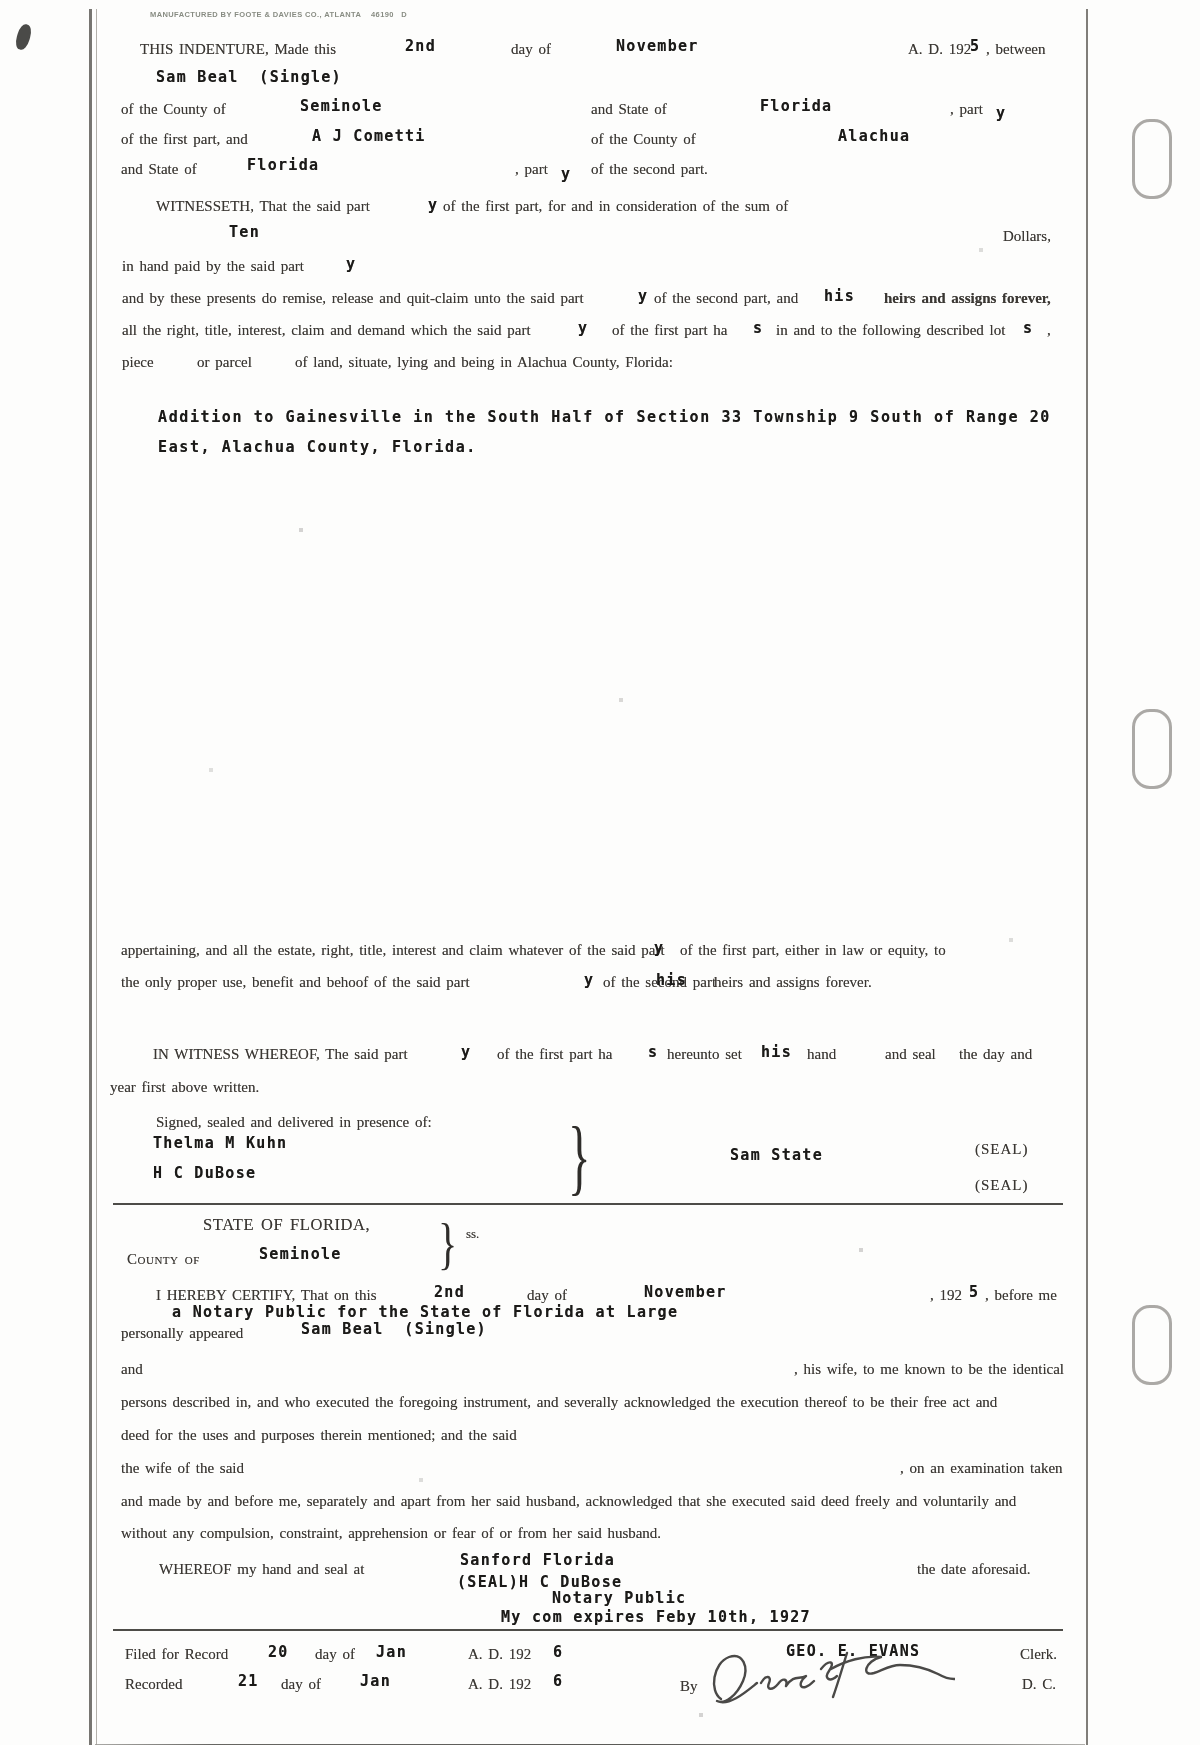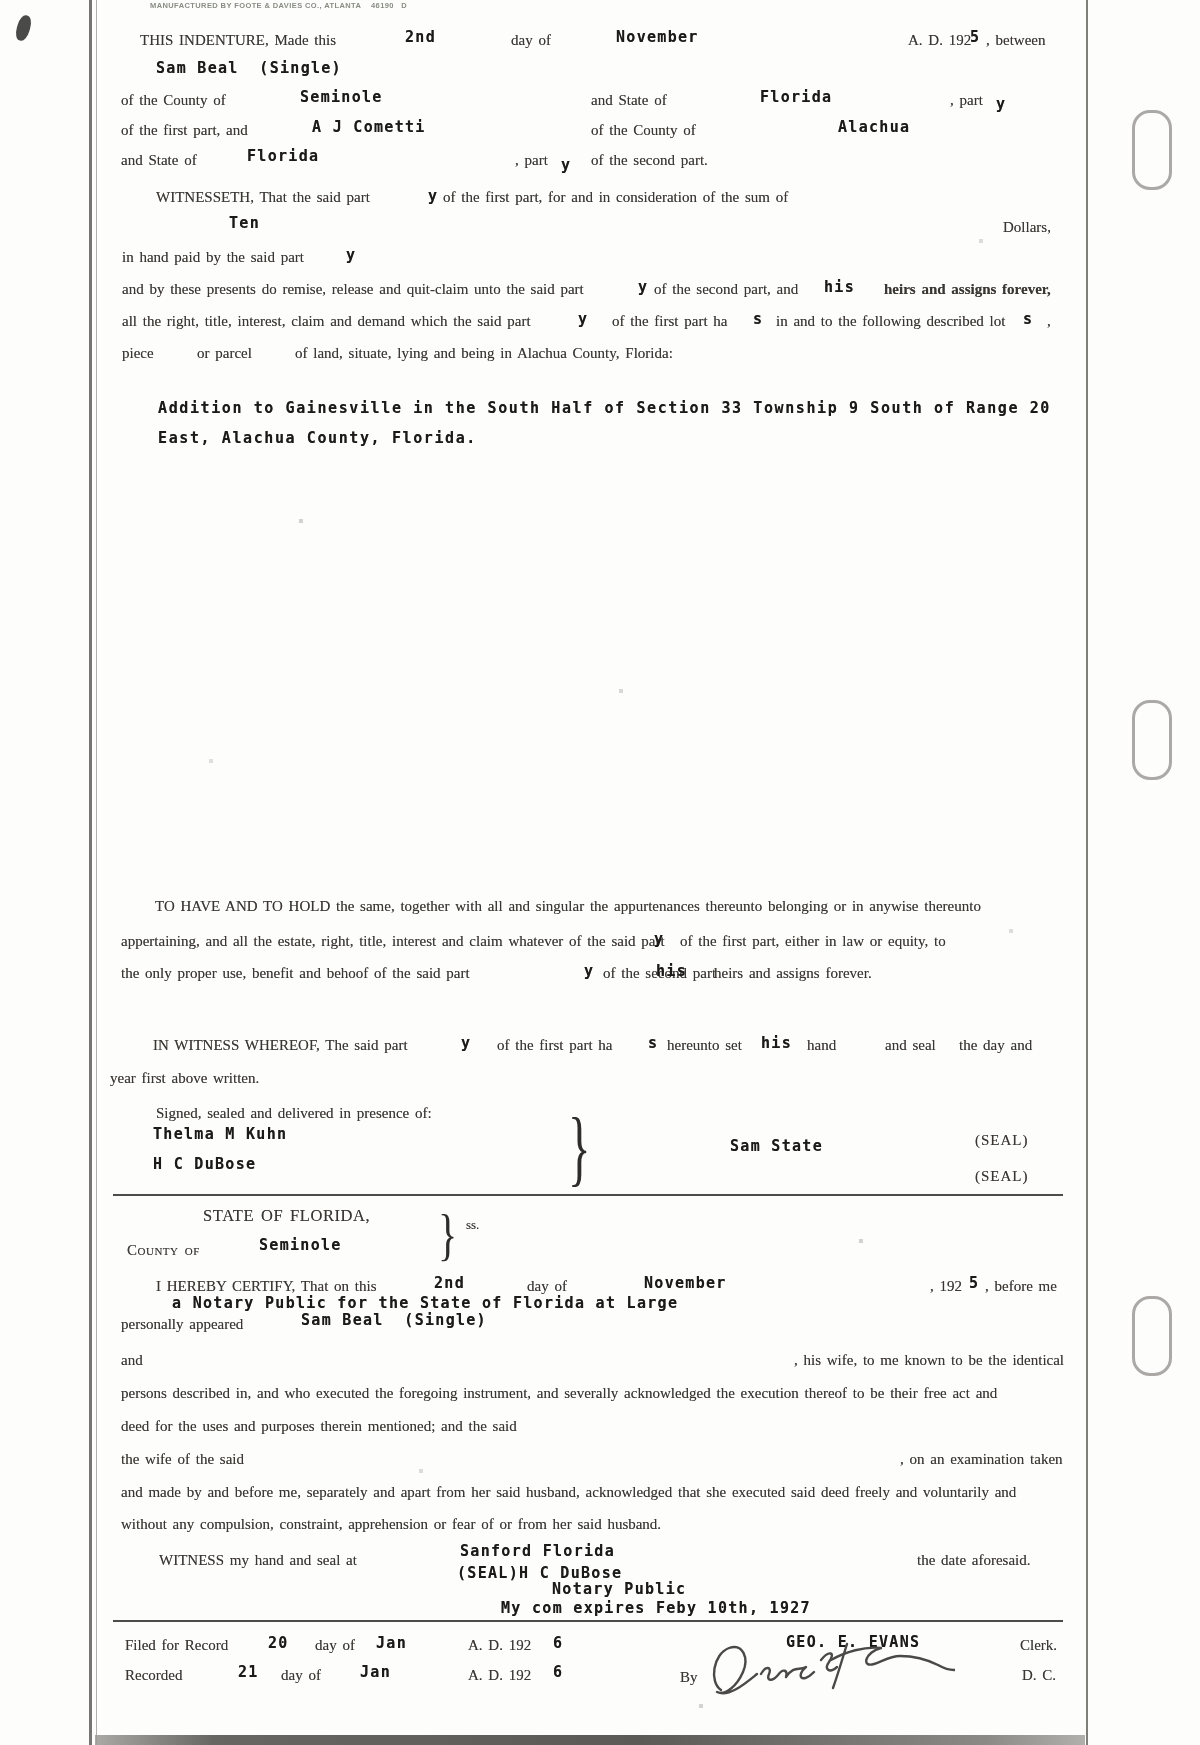--- a/index.html
+++ b/index.html
@@ -3,21 +3,21 @@
 <meta charset="utf-8">
 <style>
   html,body{margin:0;padding:0;}
   body{
     width:1200px;height:1745px;
     background:#fdfdfc;
     font-family:"Liberation Serif", serif;
     position:relative;
     overflow:hidden;
   }
-  .page{position:absolute;left:0;top:0;width:1200px;height:1222px;}
+  .page{position:absolute;left:0;top:9px;width:1200px;height:1222px;}
   .run{position:absolute;white-space:pre;line-height:1.15;}
   .print{
     font-family:"Liberation Serif", serif;
     font-size:15px;color:#3a3733;
     text-shadow:0 0 .4px rgba(60,55,50,.55);
     word-spacing:2px;
   }
   .print-lg{font-size:16.5px;letter-spacing:.6px;}
   .print-sm{font-size:13px;}
   .sc{font-variant:small-caps;letter-spacing:.5px;}
@@ -131,21 +131,20 @@
   <span class="run type" style="left:1023px;top:311px;">s</span>
   <span class="run print" style="left:1047px;top:313px;">,</span>
 
   <span class="run print" style="left:122px;top:345px;">piece</span>
   <span class="run print" style="left:197px;top:345px;">or parcel</span>
   <span class="run print" style="left:295px;top:345px;">of land, situate, lying and being in Alachua County, Florida:</span>
 
   <span class="run type type-desc" style="left:158px;top:400px;">Addition to Gainesville in the South Half of Section 33 Township 9 South of Range 20</span>
   <span class="run type type-desc" style="left:158px;top:430px;">East, Alachua County, Florida.</span>
 
-  <span class="run print" style="left:155px;top:898px;">TO HAVE AND TO HOLD the same, together with all and singular the appurtenances thereunto belonging or in anywise thereunto</span>
   <span class="run print" style="left:121px;top:933px;">appertaining, and all the estate, right, title, interest and claim whatever of the said part</span>
   <span class="run type" style="left:654px;top:931px;">y</span>
   <span class="run print" style="left:680px;top:933px;">of the first part, either in law or equity, to</span>
   <span class="run print" style="left:121px;top:965px;">the only proper use, benefit and behoof of the said part</span>
   <span class="run type" style="left:584px;top:963px;">y</span>
   <span class="run print" style="left:603px;top:965px;">of the second part</span>
   <span class="run type" style="left:656px;top:963px;">his</span>
   <span class="run print" style="left:714px;top:965px;">heirs and assigns forever.</span>
 
   <span class="run print" style="left:153px;top:1037px;">IN WITNESS WHEREOF, The said part</span>
@@ -187,21 +186,21 @@
 
   <span class="run print" style="left:121px;top:1352px;">and</span>
   <span class="run print" style="left:794px;top:1352px;">, his wife, to me known to be the identical</span>
   <span class="run print" style="left:121px;top:1385px;">persons described in, and who executed the foregoing instrument, and severally acknowledged the execution thereof to be their free act and</span>
   <span class="run print" style="left:121px;top:1418px;">deed for the uses and purposes therein mentioned; and the said</span>
   <span class="run print" style="left:121px;top:1451px;">the wife of the said</span>
   <span class="run print" style="left:900px;top:1451px;">, on an examination taken</span>
   <span class="run print" style="left:121px;top:1516px;">without any compulsion, constraint, apprehension or fear of or from her said husband.</span>
   <span class="run print" style="left:121px;top:1484px;">and made by and before me, separately and apart from her said husband, acknowledged that she executed said deed freely and voluntarily and</span>
 
-  <span class="run print" style="left:159px;top:1552px;">WITNESS my hand and seal at</span>
+  <span class="run print" style="left:159px;top:1552px;">WHEREOF my hand and seal at</span>
   <span class="run type" style="left:460px;top:1543px;">Sanford Florida</span>
   <span class="run print" style="left:917px;top:1552px;">the date aforesaid.</span>
   <span class="run type" style="left:457px;top:1565px;">(SEAL)H C DuBose</span>
   <span class="run type" style="left:552px;top:1581px;">Notary Public</span>
   <span class="run type" style="left:501px;top:1600px;">My com expires Feby 10th, 1927</span>
   <div class="rule" style="left:113px;top:1620px;width:950px;"></div>
 
   <span class="run print" style="left:125px;top:1637px;">Filed for Record</span>
   <span class="run type" style="left:268px;top:1635px;">20</span>
   <span class="run print" style="left:315px;top:1637px;">day of</span>

